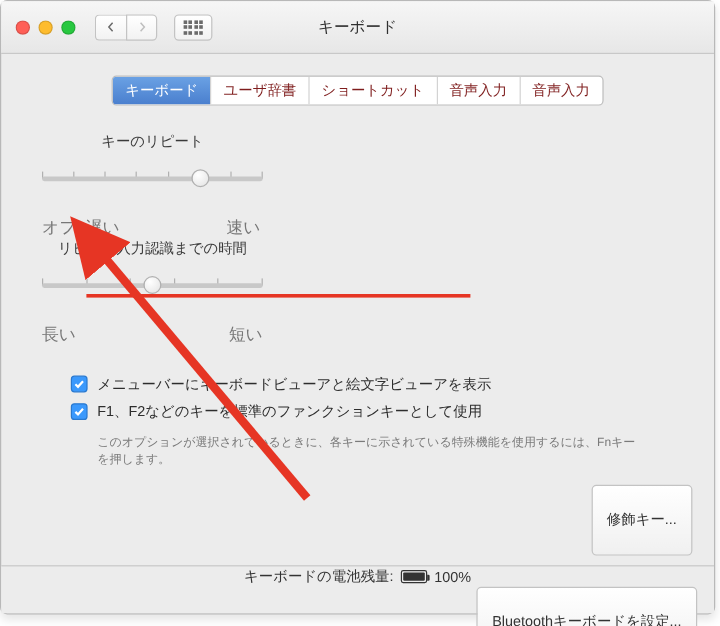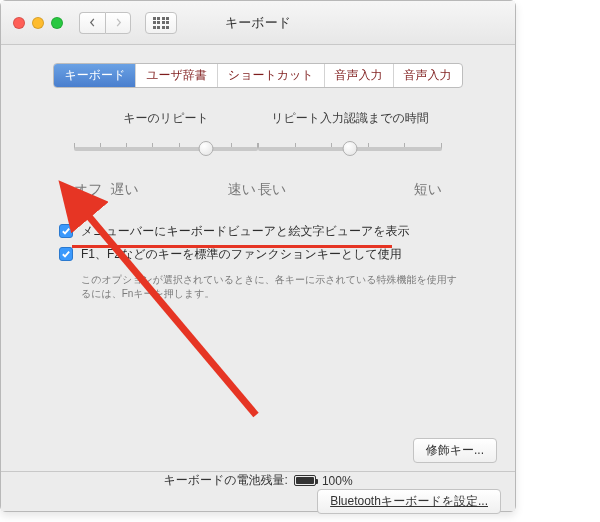--- a/index.html
+++ b/index.html
@@ -5,21 +5,21 @@
   * { box-sizing: border-box; margin: 0; padding: 0; }
   body {
     font-family: -apple-system, "Helvetica Neue", Arial, sans-serif;
     background: #fff;
     width: 600px;
     height: 522px;
     overflow: hidden;
     position: relative;
   }
   .window {
-    width: 516px;
+    width: 596px;
     height: 512px;
     background: #ececec;
     border: 1px solid #b8b8b8;
     border-radius: 6px;
     position: relative;
     box-shadow: 0 4px 8px rgba(0,0,0,0.1);
   }
   
   .titlebar {
     height: 44px;
@@ -67,22 +67,23 @@
   .content { padding: 18px 14px 10px; height: calc(100% - 44px - 40px); position:relative; }
   .segmented {
     display:flex; margin:0 auto 18px; width:fit-content;
     border: 1px solid #bdbdbd; border-radius: 4px; overflow:hidden; background:#fff;
     font-size: 12px;
   }
   .seg { padding: 3px 10px; border-right:1px solid #d3d3d3; color:#7f1d1d; }
   .seg:last-child { border-right:none; }
   .seg.active { background: linear-gradient(#6aa1e4,#4a7fce); color:#fff; }
   .sliders-row {
-    display:flex; justify-content:center; align-items:flex-start;
+    display:flex; justify-content:space-between; align-items:flex-start;
     padding: 4px 20px 16px;
+    flex-direction: column;
   }
   .slider-group { text-align:center; }
   .slider-label { font-size:12px; color:#3a3a3a; margin-bottom: 8px; }
   .slider-wrap { position:relative; height: 30px; }
   .slider-wrap.s1 { width: 184px; }
   .slider-wrap.s2 { width: 184px; }
   .slider-track {
     position:absolute; top: 12px; left:0; right:0; height:4px;
     background: #c8c8c8; border-radius:2px;
   }
@@ -107,21 +108,21 @@
   .sub-note { font-size:10px; color:#7a7a7a; flex-basis:100%; padding-left:22px; margin-top:2px; }
   .redline {
     position:absolute; left:71px; top:200px; height:2.5px; width:320px;
     background:#e63524; z-index:5;
   }
   .arrow-svg { position:absolute; left:0; top:0; width:600px; height:460px; z-index:5; pointer-events:none; }
   .modkeys {
     position:absolute; right:18px; bottom:8px;
   }
   .btn {
-    font-size:12px; padding:3px 12px; border-radius:4px;
+    font-size:12px; padding:20px 12px; border-radius:4px;
     border:1px solid #c3c3c3; background:linear-gradient(#fff,#f0f0f0); color:#333;
   }
   
   .footer {
     height:40px; border-top:1px solid #c8c8c8; background:#ececec;
     display:flex; align-items:center; padding:0 14px; font-size:12px; color:#333;flex-direction:column;
   }
   .batt { display:flex; align-items:center; gap:6px; }
   .batt-icon {
     width:22px; height:11px; border:1.2px solid #333; border-radius:2px; position:relative;

